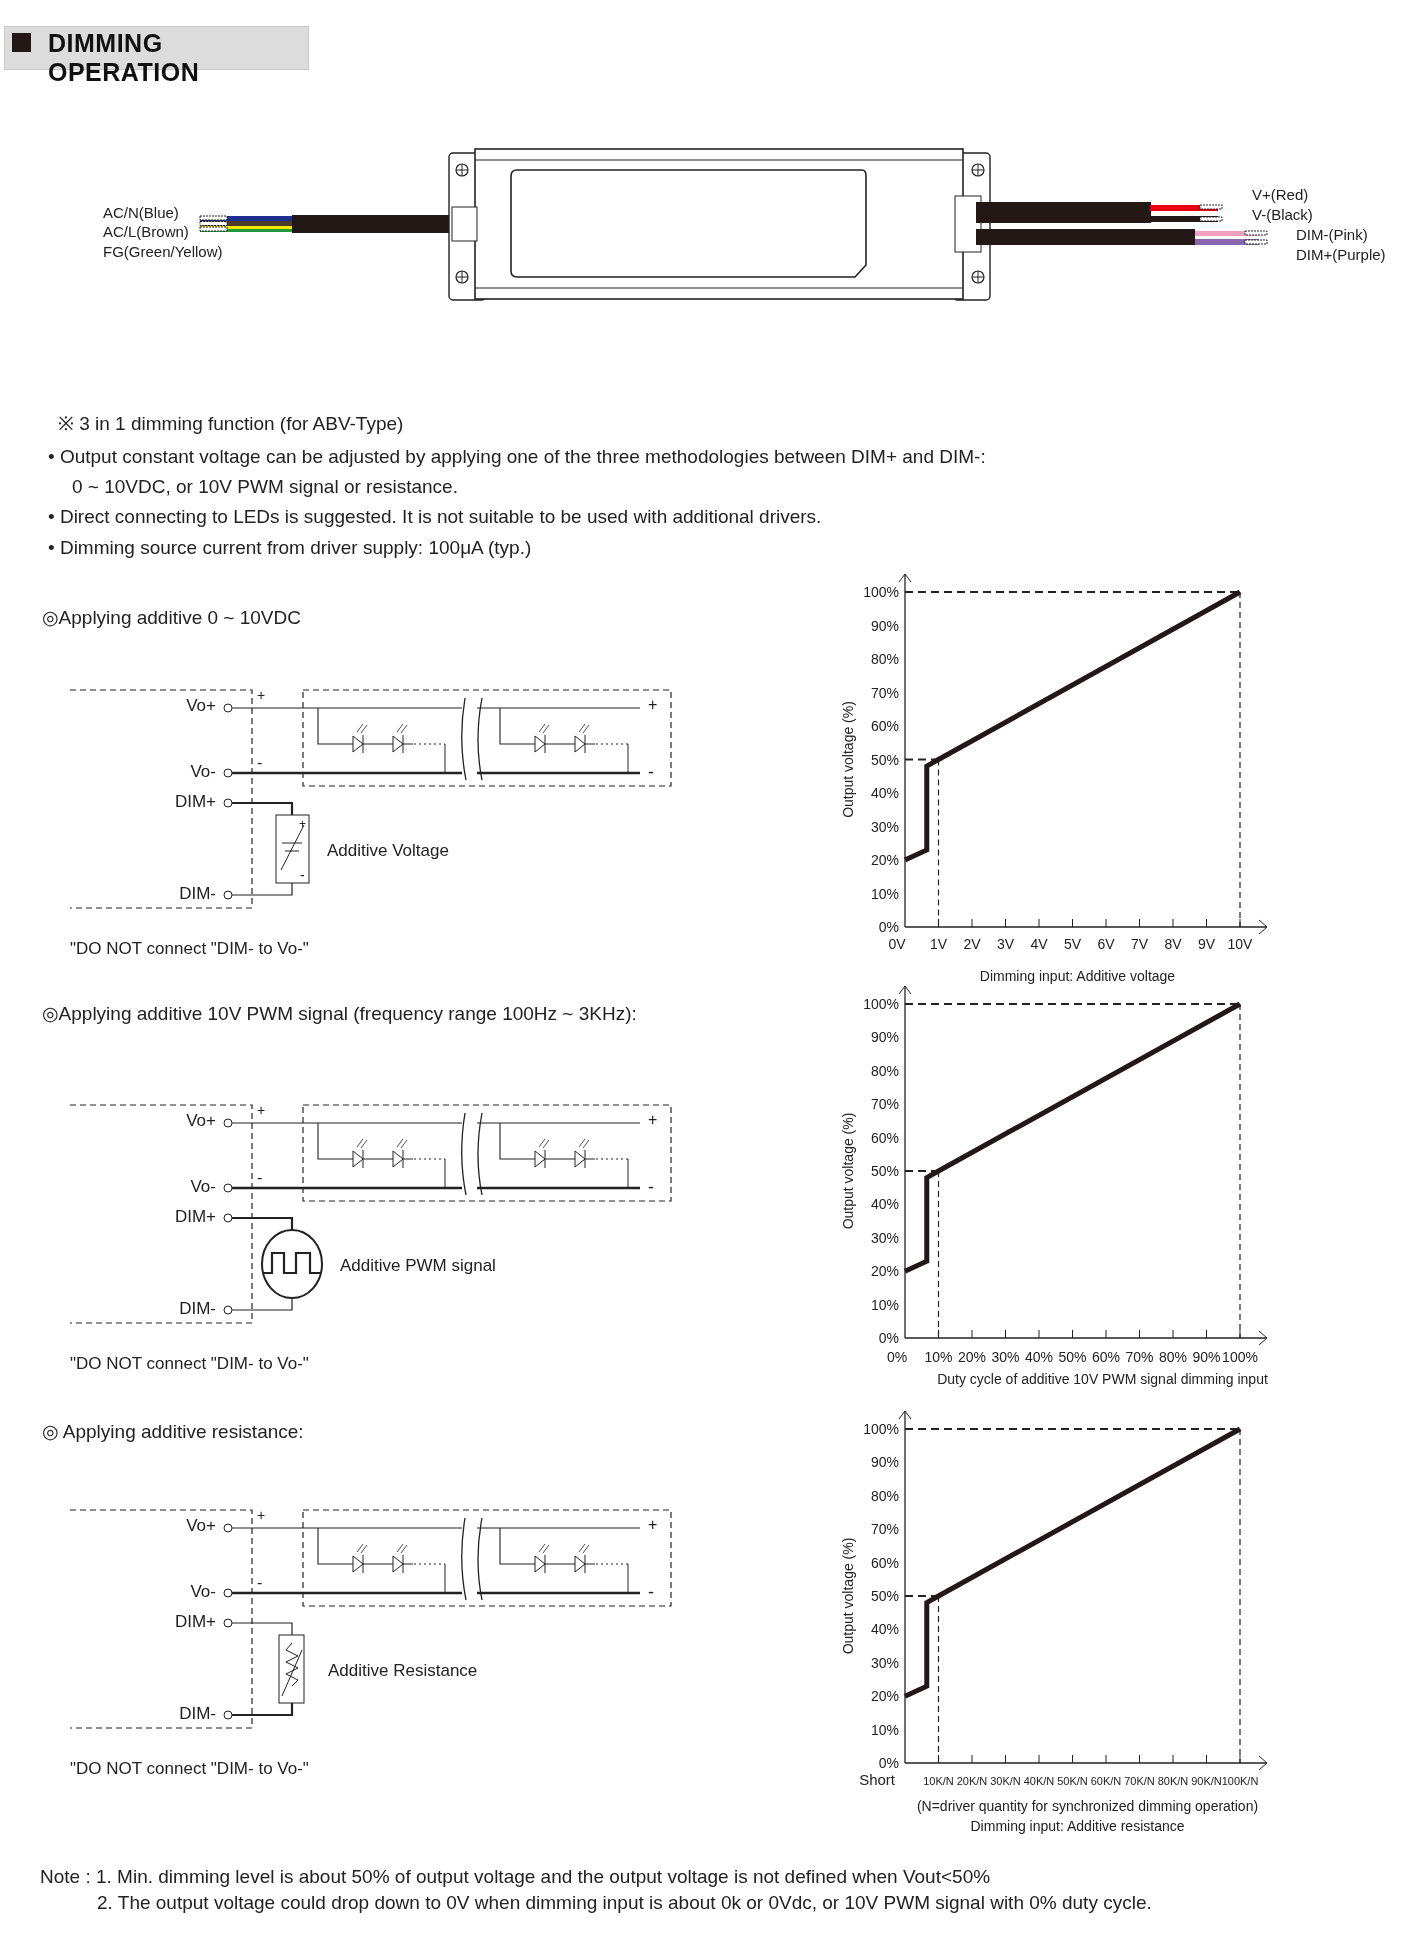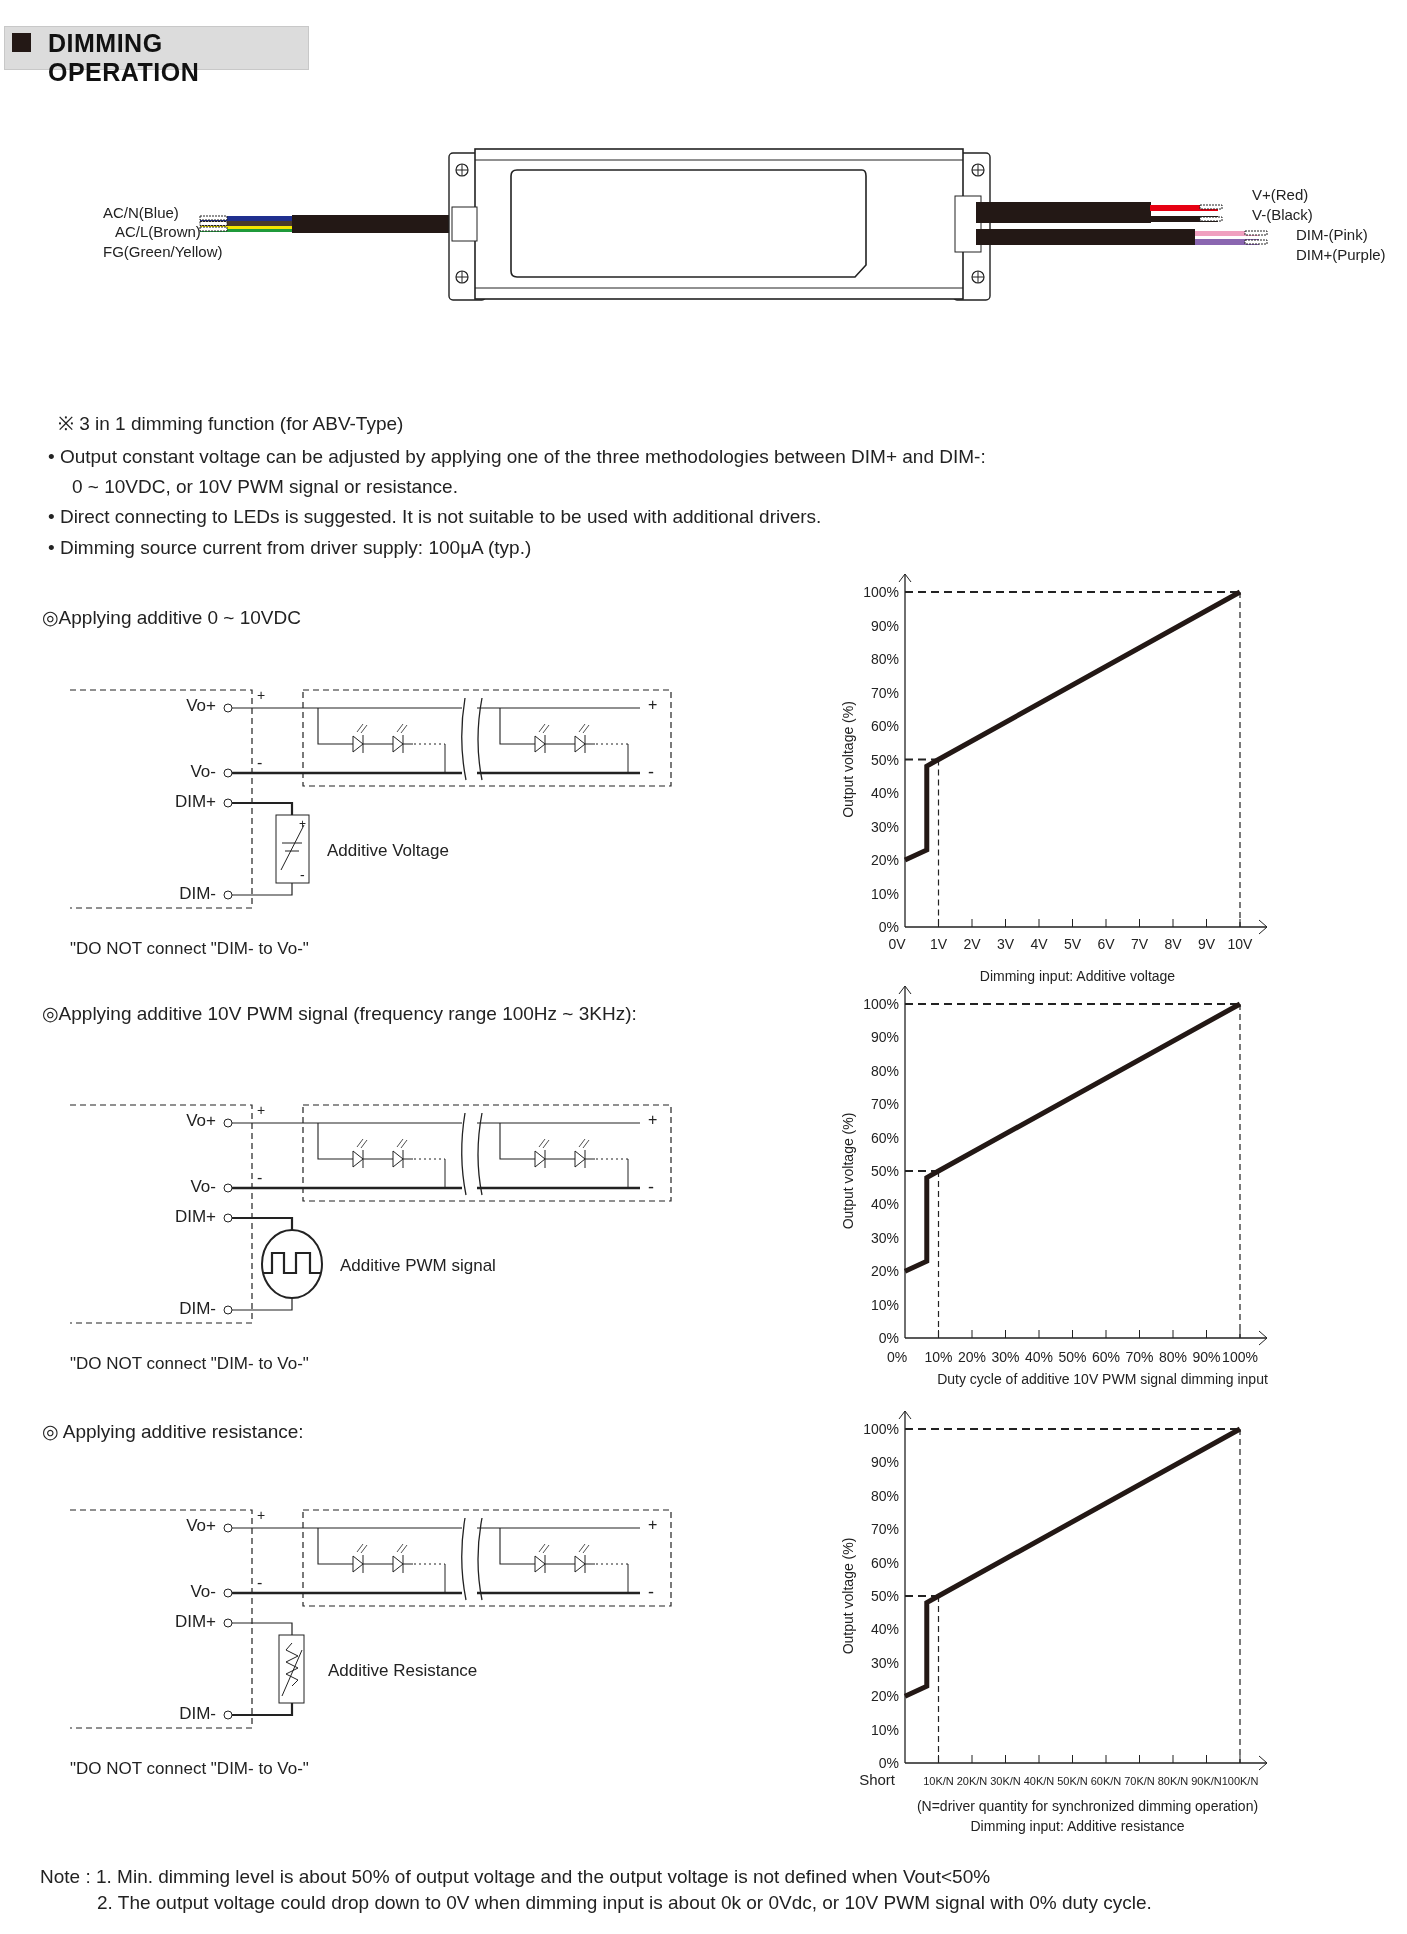--- a/index.html
+++ b/index.html
@@ -60,21 +60,21 @@
       <rect x="1150" y="205" width="68" height="6" fill="#e60012"></rect>
       <rect x="1150" y="216" width="68" height="6" fill="#231815"></rect>
       <rect x="1195" y="231" width="64" height="5" fill="#f0a0c0"></rect>
       <rect x="1195" y="239" width="64" height="6" fill="#8a66b0"></rect>
       <rect x="1200" y="205" width="22" height="4" fill="#fff" stroke="#222" stroke-dasharray="2 1"></rect>
       <rect x="1200" y="217" width="22" height="4" fill="#fff" stroke="#222" stroke-dasharray="2 1"></rect>
       <rect x="1245" y="231" width="22" height="4" fill="#fff" stroke="#222" stroke-dasharray="2 1"></rect>
       <rect x="1245" y="240" width="22" height="4" fill="#fff" stroke="#222" stroke-dasharray="2 1"></rect>
     </svg>
   <div class="wire-label" style="left:103px; top:203px;">AC/N(Blue)</div>
-  <div class="wire-label" style="left:103px; top:222px;margin-left:12px;">AC/L(Brown)</div>
+  <div class="wire-label" style="left:103px; top:222px;">AC/L(Brown)</div>
   <div class="wire-label" style="left:103px; top:242px;">FG(Green/Yellow)</div>
   <div class="wire-label" style="left:1252px; top:185px;">V+(Red)</div>
   <div class="wire-label" style="left:1252px; top:205px;">V-(Black)</div>
   <div class="wire-label" style="left:1296px; top:225px;">DIM-(Pink)</div>
   <div class="wire-label" style="left:1296px; top:245px;">DIM+(Purple)</div>
 </div>
 
 <div class="t b" style="left:58px; top:410px;">※ 3 in 1 dimming function (for ABV-Type)</div>
 <div class="t" style="left:48px; top:446px;">• Output constant voltage can be adjusted by applying one of the three methodologies between DIM+ and DIM-:</div>
 <div class="t" style="left:72px; top:476px;">0 ~ 10VDC, or 10V PWM signal or resistance.</div>

